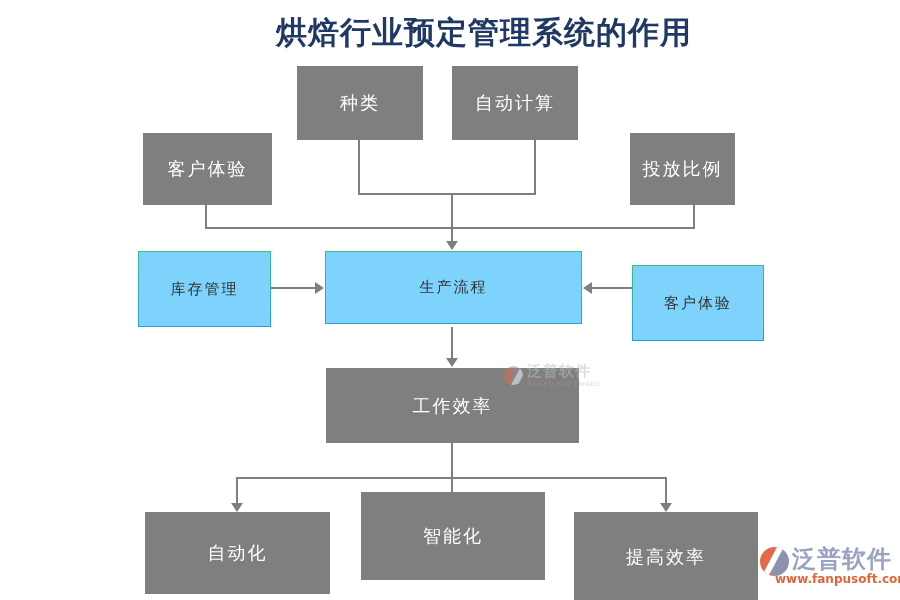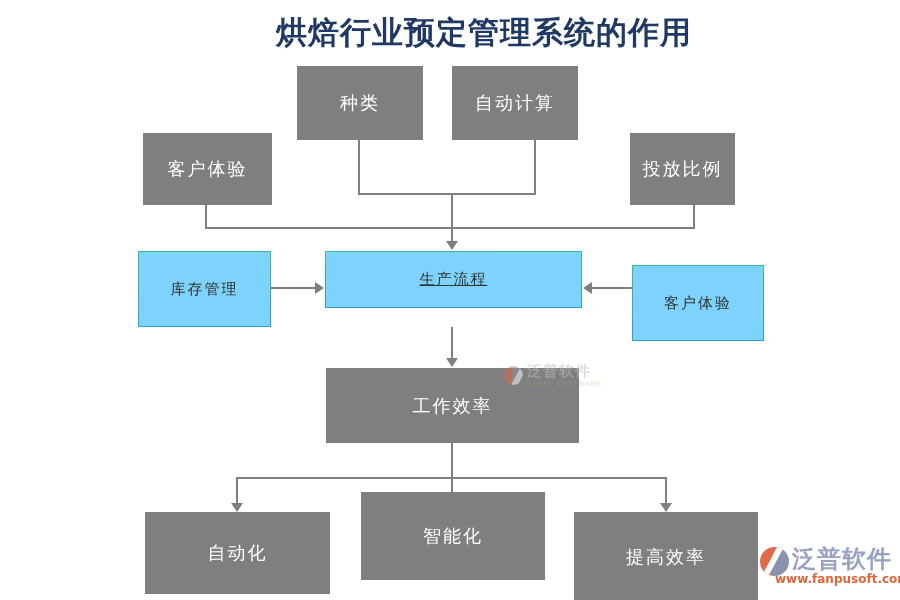--- a/index.html
+++ b/index.html
@@ -119,21 +119,21 @@
   <div class="vline" style="left:205px;top:205px;height:24px;"></div>
   <div class="vline" style="left:693px;top:205px;height:24px;"></div>
   <div class="hline" style="left:205px;top:227px;width:490px;"></div>
 
   <div class="vline" style="left:451px;top:193px;height:49px;"></div>
   <div class="arrow-down" style="left:446px;top:241px;"></div>
 
   <div class="node outline" style="left:138px;top:251px;width:133px;height:76px;">
     <span>库存管理</span>
   </div>
-  <div class="node outline" style="left:325px;top:251px;width:257px;height:57px;text-decoration:underline;">
+  <div class="node outline" style="left:325px;top:251px;width:257px;height:73px;">
     <span>生产流程</span>
   </div>
   <div class="node outline" style="left:632px;top:265px;width:132px;height:76px;">
     <span>客户体验</span>
   </div>
 
   <div class="hline" style="left:271px;top:287px;width:45px;"></div>
   <div class="arrow-right" style="left:315px;top:282px;"></div>
 
   <div class="hline" style="left:591px;top:287px;width:41px;"></div>

